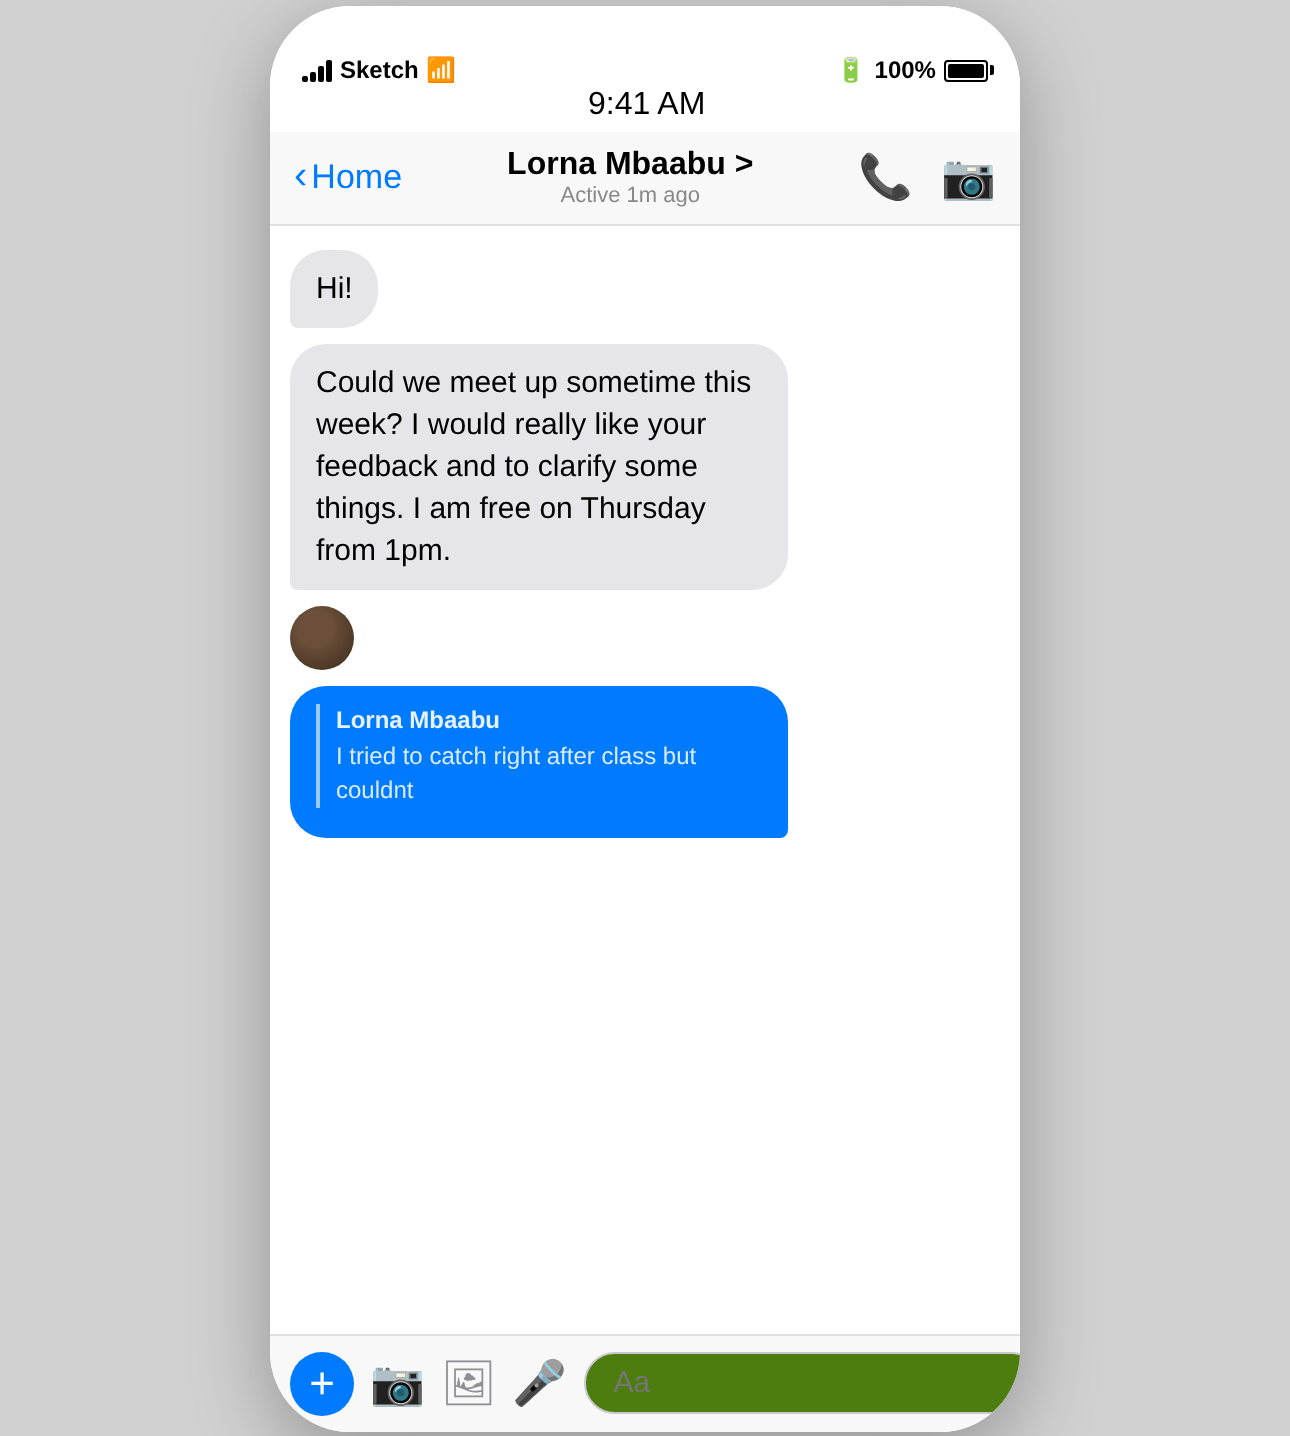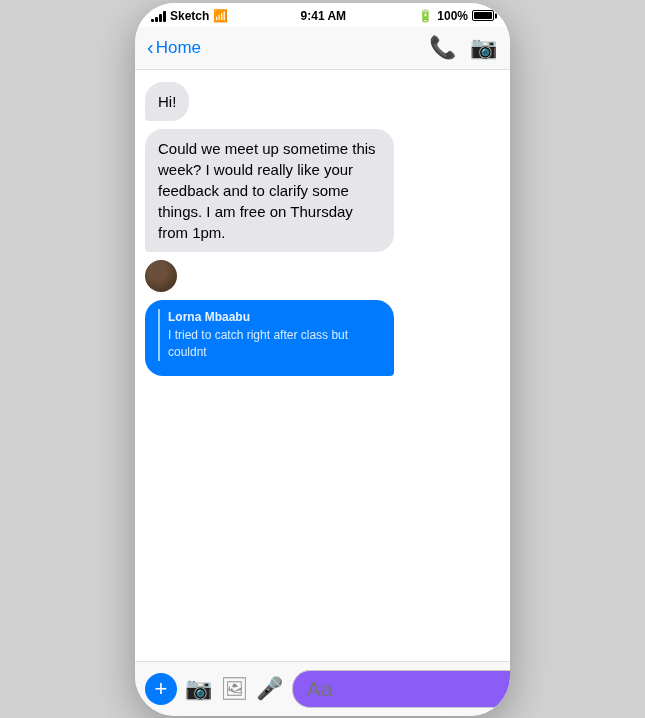--- a/index.html
+++ b/index.html
@@ -33,22 +33,23 @@
       font-weight: 600;
     }
     .status-left {
       display: flex;
       align-items: center;
       gap: 4px;
       font-size: 12px;
       font-weight: 600;
     }
     .status-center {
-      font-size: 12px;
-      font-weight: 700;
+      font-size: 16px;
+      font-weight: 400;
+      margin-top: 35px;
     }
     .status-right {
       display: flex;
       align-items: center;
       gap: 4px;
       font-size: 12px;
     }
     .battery-icon {
       width: 22px;
       height: 11px;
@@ -222,23 +223,23 @@
       display: flex;
       align-items: center;
       justify-content: center;
       cursor: pointer;
     }
     .input-text-field {
       flex: 1;
       border: 1px solid #c7c7cc;
       border-radius: 18px;
       padding: 6px 14px;
-      font-size: 21px;
+      font-size: 15px;
       outline: none;
-      background: #8b5cf6;
+      background: #4d7c0f;
       color: #000;
     }
     
     .signal-bars {
       display: inline-flex;
       align-items: flex-end;
       gap: 1px;
       height: 12px;
     }
     .signal-bars span {
@@ -276,20 +277,24 @@
         <div class="battery-fill"></div>
       </div>
     </div>
   </div>
 
   <div class="nav-header">
     <div class="nav-back">
       <span class="nav-back-chevron">‹</span>
       <span>Home</span>
     </div>
+    <div class="nav-center">
+      <div class="nav-name">Lorna Mbaabu &gt;</div>
+      <div class="nav-status">Active 1m ago</div>
+    </div>
     <div class="nav-actions">
       <span class="nav-icon">📞</span>
       <span class="nav-icon">📷</span>
     </div>
   </div>
 
   <div class="chat-area">
 
     <div class="bubble-row received">
       <div class="bubble received">

